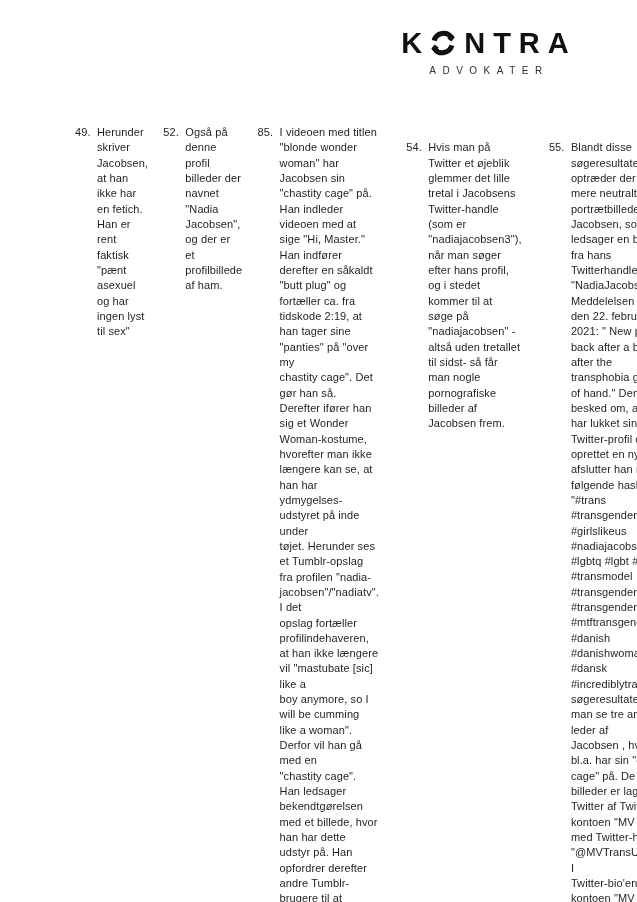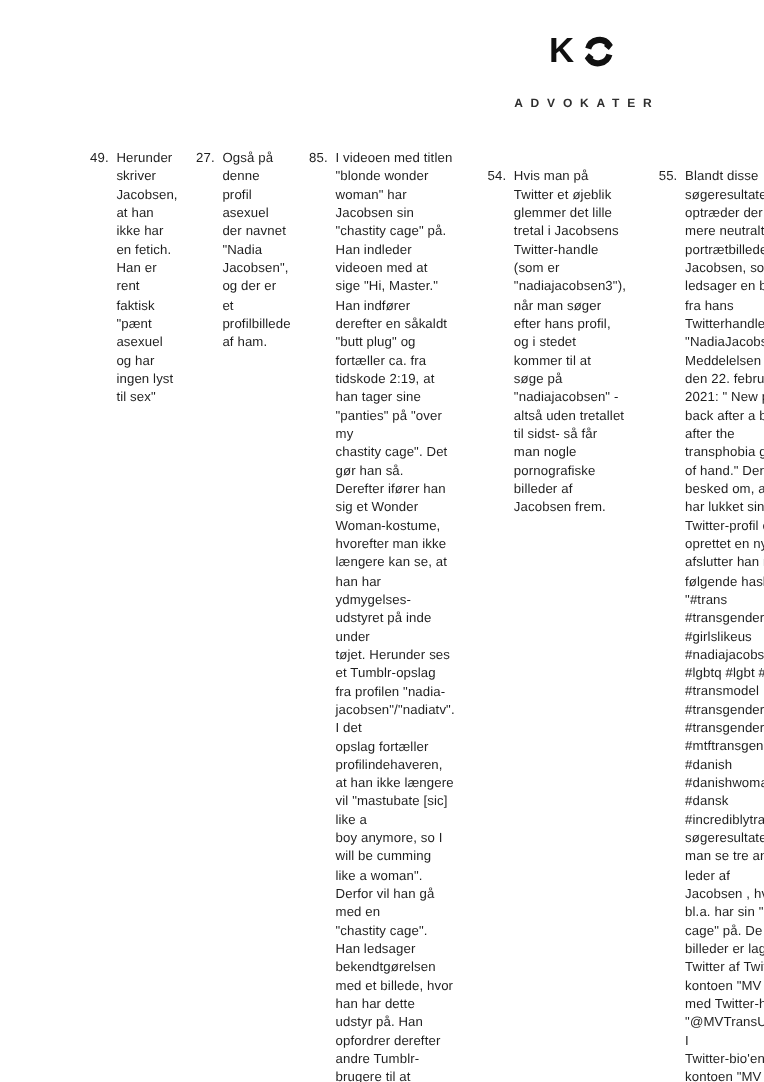--- a/index.html
+++ b/index.html
@@ -38,23 +38,23 @@
   }
   .brand-row .txt { display: inline-block; }
   .o-icon {
     display: inline-block;
     width: 30px;
     height: 30px;
     margin: 0 6px 0 -2px;
     vertical-align: middle;
   }
   .tagline {
-    margin-top: 21px;
+    margin-top: 5px;
     font-size: 10px;
-    font-weight: 700;
+    font-weight: 400;
     letter-spacing: 6.5px;
     color: #2e2e2e;
     white-space: nowrap;
   }
 
   
   .doc {
     position: absolute;
     top: 125px;
     left: 75px;
@@ -92,37 +92,38 @@
     <div class="brand-row">
       <span class="txt">K</span>
       <span class="o-icon">
         <svg viewBox="0 0 34 34" width="30" height="30" aria-hidden="true">
           <g fill="none" stroke="#111111" stroke-width="5.8" stroke-linecap="butt" stroke-linejoin="miter">
             <path d="M 7 14.2 A 11 11 0 0 1 26.6 10.6 L 24.2 13.6"></path>
             <path d="M 27 19.8 A 11 11 0 0 1 7.4 23.4 L 9.8 20.4"></path>
           </g>
         </svg>
       </span>
+      <span class="txt">NTRA</span>
     </div>
     <div class="tagline">ADVOKATER</div>
   </div>
 
   <div class="doc">
 
     <div class="item">
       <span class="num">49.</span>
       <span class="body-text">Herunder skriver Jacobsen, at han ikke har en fetich. Han er rent faktisk "pænt
 asexuel og har ingen lyst til sex"</span>
     </div>
 
 
 
     <div class="item">
-      <span class="num">27.</span>
-      <span class="body-text">Også på denne profil asexuel der navnet "Nadia Jacobsen", og der er et
+      <span class="num">52.</span>
+      <span class="body-text">Også på denne profil billeder der navnet "Nadia Jacobsen", og der er et
 profilbillede af ham.</span>
     </div>
 
     <div class="item">
       <span class="num">85.</span>
       <span class="body-text">I videoen med titlen "blonde wonder woman" har Jacobsen sin "chastity cage" på.
 Han indleder videoen med at sige "Hi, Master." Han indfører derefter en såkaldt
 "butt plug" og fortæller ca. fra tidskode 2:19, at han tager sine "panties" på "over my
 chastity cage". Det gør han så. Derefter ifører han sig et Wonder Woman-kostume,
 hvorefter man ikke længere kan se, at han har ydmygelses-udstyret på inde under

